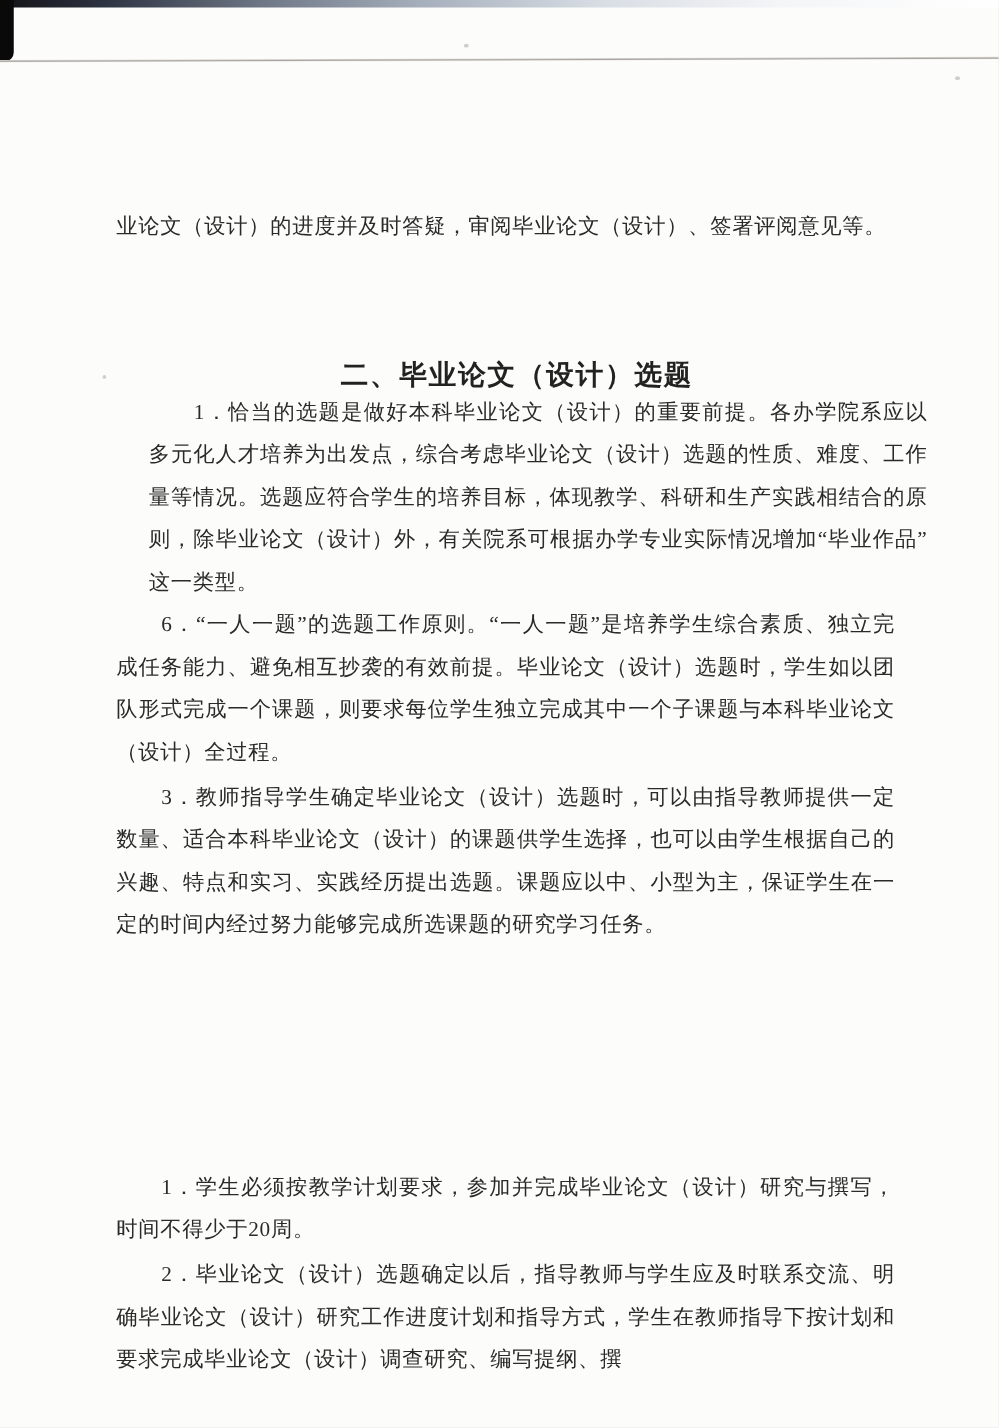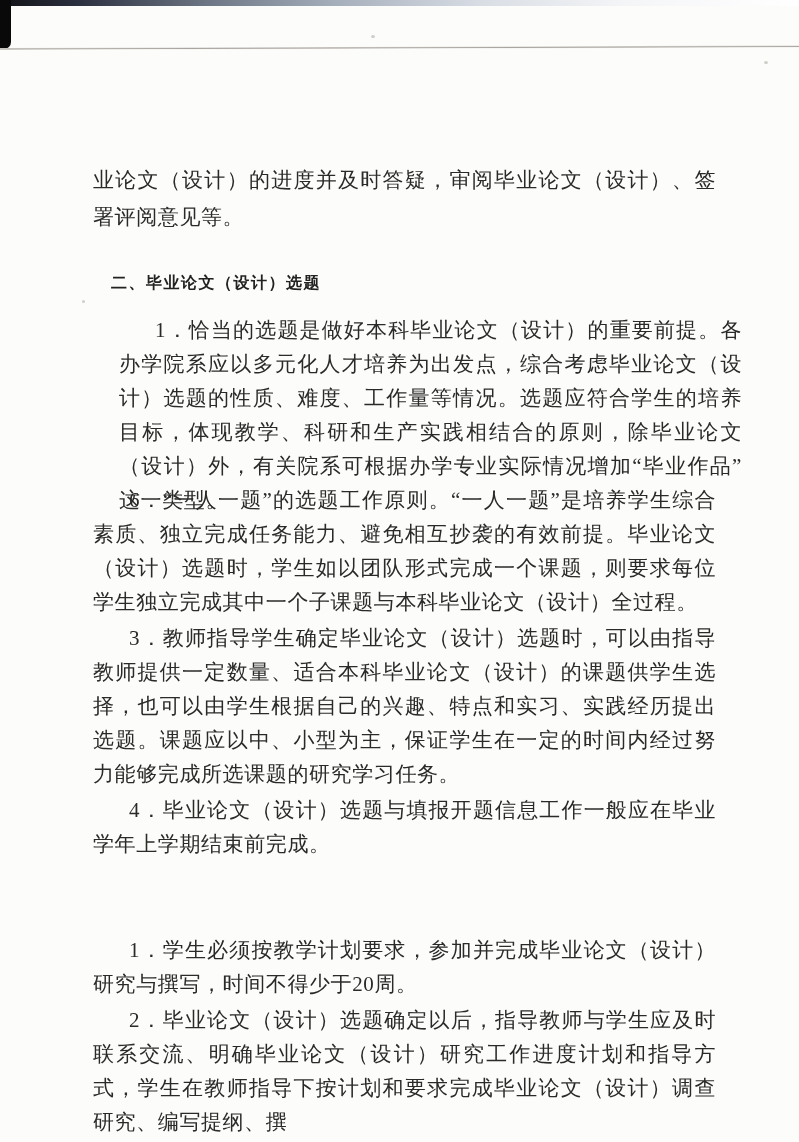--- a/index.html
+++ b/index.html
@@ -35,37 +35,39 @@
   .speck.s1 { left: 371px; top: 35px; width: 4px; height: 3px; }
   .speck.s2 { left: 764px; top: 61px; width: 4px; height: 3px; }
   .speck.s3 { left: 82px;  top: 300px; width: 3px; height: 3px; }
 
   
   .block {
     position: absolute;
     left: 93px;
     width: 623px;
     text-align: justify;
-    font-size: 21px;
+    font-size: 17px;
     letter-spacing: 0.6px;
   }
   .para  { line-height: 34px; text-indent: 36px; }
   .intro { top: 162px; line-height: 37px; text-indent: 0; }
 
   .heading {
     position: absolute;
     left: 93px;
     width: 623px;
     padding-left: 18px;
     box-sizing: border-box;
+    text-align: center;
     font-weight: bold;
-    font-size: 16px;
+    font-size: 22px;
     line-height: 30px;
     letter-spacing: 1.5px;
     color: #222220;
+    margin-top: 17px;
   }
 
   .h-sec2  { top: 268px; }
   .p-s2-1  { top: 313px; margin-left: 26px; }
   .p-s2-2  { top: 483px; }
   .p-s2-3  { top: 621px; }
   .p-s2-4  { top: 793px; }
   .h-sec3  { top: 897px; }
   .p-s3-1  { top: 933px; }
   .p-s3-2  { top: 1003px; }
@@ -85,20 +87,19 @@
   <div class="block intro">业论文（设计）的进度并及时答疑，审阅毕业论文（设计）、签署评阅意见等。</div>
 
   <div class="heading h-sec2">二、毕业论文（设计）选题</div>
 
   <div class="block para p-s2-1">1．恰当的选题是做好本科毕业论文（设计）的重要前提。各办学院系应以多元化人才培养为出发点，综合考虑毕业论文（设计）选题的性质、难度、工作量等情况。选题应符合学生的培养目标，体现教学、科研和生产实践相结合的原则，除毕业论文（设计）外，有关院系可根据办学专业实际情况增加“毕业作品”这一类型。</div>
 
   <div class="block para p-s2-2">6．“一人一题”的选题工作原则。“一人一题”是培养学生综合素质、独立完成任务能力、避免相互抄袭的有效前提。毕业论文（设计）选题时，学生如以团队形式完成一个课题，则要求每位学生独立完成其中一个子课题与本科毕业论文（设计）全过程。</div>
 
   <div class="block para p-s2-3">3．教师指导学生确定毕业论文（设计）选题时，可以由指导教师提供一定数量、适合本科毕业论文（设计）的课题供学生选择，也可以由学生根据自己的兴趣、特点和实习、实践经历提出选题。课题应以中、小型为主，保证学生在一定的时间内经过努力能够完成所选课题的研究学习任务。</div>
 
-  <div class="block para p-s2-4">4．毕业论文（设计）选题与填报开题信息工作一般应在毕业学年上学期结束前完成。</div>
 
 
   <div class="block para p-s3-1">1．学生必须按教学计划要求，参加并完成毕业论文（设计）研究与撰写，时间不得少于20周。</div>
 
   <div class="block para p-s3-2">2．毕业论文（设计）选题确定以后，指导教师与学生应及时联系交流、明确毕业论文（设计）研究工作进度计划和指导方式，学生在教师指导下按计划和要求完成毕业论文（设计）调查研究、编写提纲、撰</div>
 
 </div>
 
 </body></html>

